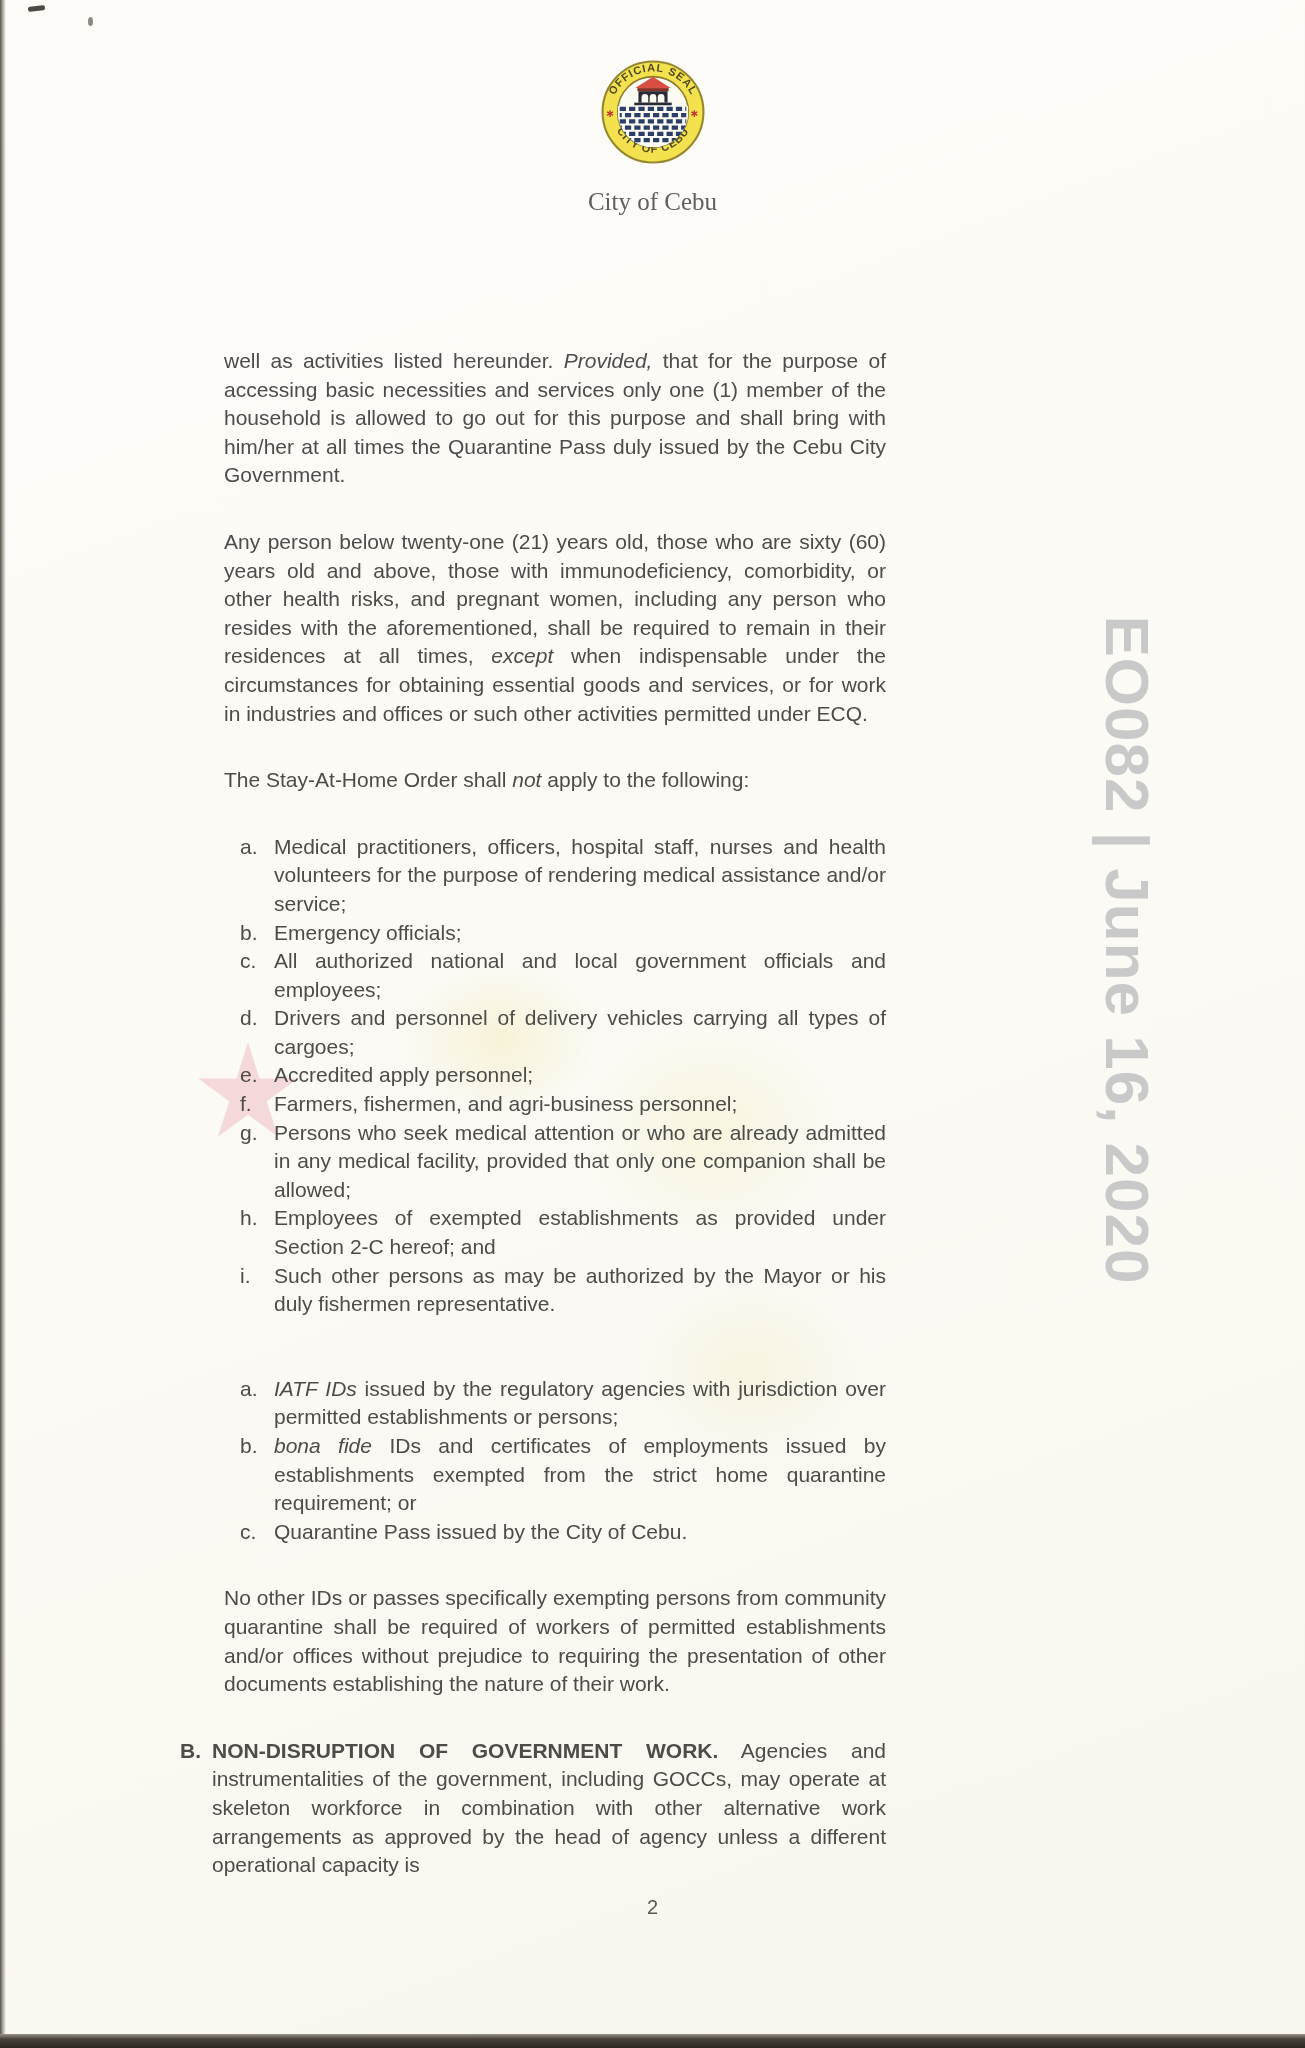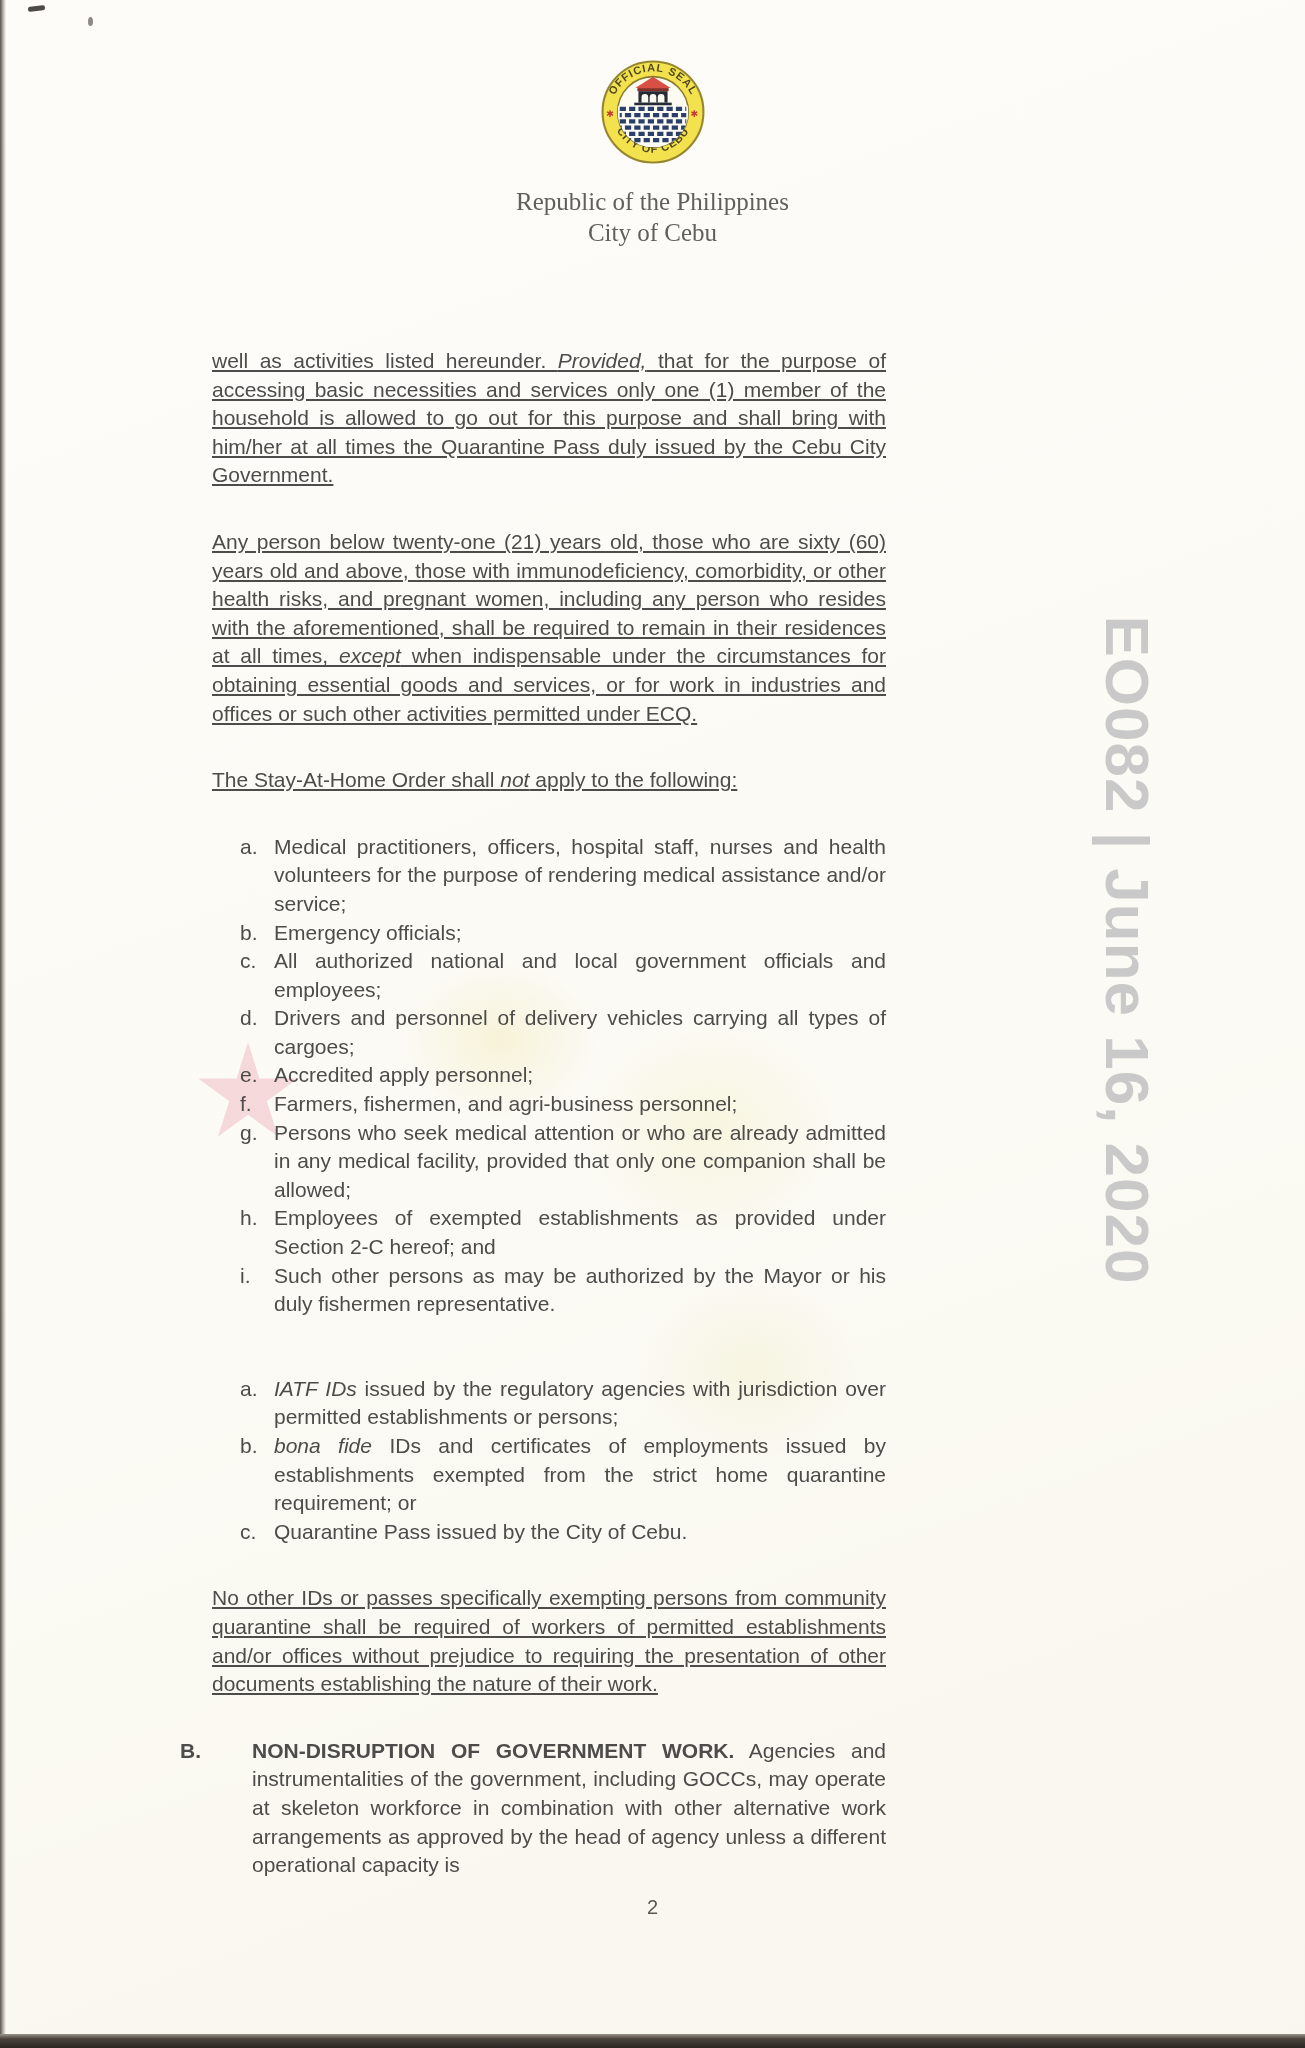--- a/index.html
+++ b/index.html
@@ -39,32 +39,32 @@
   .header { position:absolute; left:0; right:0; top:60px; text-align:center; z-index:2; }
   .seal { display:block; margin:0 auto 22px auto; }
   .h-serif { font-family:"Liberation Serif","DejaVu Serif",serif; color:#615f5c;
     font-size:25px; line-height:31px; }
   .h-office { font-family:"Liberation Serif","DejaVu Serif",serif; color:#565450;
     font-size:27px; line-height:34px; font-weight:700; margin-top:2px; letter-spacing:.5px; }
   
   .content { position:absolute; left:212px; width:674px; top:347px; z-index:2;
     font-size:21px; line-height:28.6px; }
   .just { text-align:justify; text-align-last:left; }
-  .para { margin:0 0 38px 0;text-decoration:underline; }
+  .para { margin:0 0 38px 12px; }
   .it { font-style:italic; }
   .bd { font-weight:700; }
   .list { margin:0 0 0 28px; }
   .list.gap-lg { margin-bottom:56px; }
   .list.gap-md { margin-bottom:38px; }
   .li { display:flex; align-items:flex-start; }
   .li .lbl { flex:0 0 34px; }
   .li .txt { flex:1; }
   .section-b { display:flex; margin-left:-32px; }
   .section-b .lbl { flex:0 0 32px; font-weight:700; }
-  .section-b .txt { flex:1;margin-left:40px; }
+  .section-b .txt { flex:1; }
   .page-num { position:absolute; left:0; right:0; top:1896px; text-align:center;
     font-size:20px; color:#5a5956; z-index:2; }
 </style>
 </head>
 <body>
 
 <div class="page">
 
   <div class="blob y1"></div>
   <div class="blob y2"></div>
@@ -106,21 +106,20 @@
         <polygon points="50,12 56,14 50,16" fill="#c23b30"></polygon>
         <polygon points="33,27 50,16 67,27" fill="#d94f43"></polygon>
         <rect x="35" y="27" width="30" height="3" fill="#8a2f28"></rect>
         <rect x="36" y="30" width="28" height="11" fill="#262b36"></rect>
         <path d="M39,41 v-5 a3.2,3.2 0 0 1 6.4,0 v5 z" fill="#fcfbf2"></path>
         <path d="M46.8,41 v-5 a3.2,3.2 0 0 1 6.4,0 v5 z" fill="#fcfbf2"></path>
         <path d="M54.6,41 v-5 a3.2,3.2 0 0 1 6.4,0 v5 z" fill="#fcfbf2"></path>
         <rect x="32" y="41" width="36" height="2.5" fill="#262b36"></rect>
       </g>
     </svg>
-    <div class="h-serif">Republic of the Philippines</div>
     <div class="h-serif">City of Cebu</div>
   </div>
 
   <div class="content">
     <p class="para just"><span>well as activities listed hereunder. </span><span class="it">Provided,</span><span> that for the purpose of accessing basic necessities and services only one (1) member of the household is allowed to go out for this purpose and shall bring with him/her at all times the Quarantine Pass duly issued by the Cebu City Government.</span></p>
     <p class="para just"><span>Any person below twenty-one (21) years old, those who are sixty (60) years old and above, those with immunodeficiency, comorbidity, or other health risks, and pregnant women, including any person who resides with the aforementioned, shall be required to remain in their residences at all times, </span><span class="it">except</span><span> when indispensable under the circumstances for obtaining essential goods and services, or for work in industries and offices or such other activities permitted under ECQ.</span></p>
     <p class="para just"><span>The Stay-At-Home Order shall </span><span class="it">not</span><span> apply to the following:</span></p>
 
     <div class="list gap-lg">
       <div class="li">

